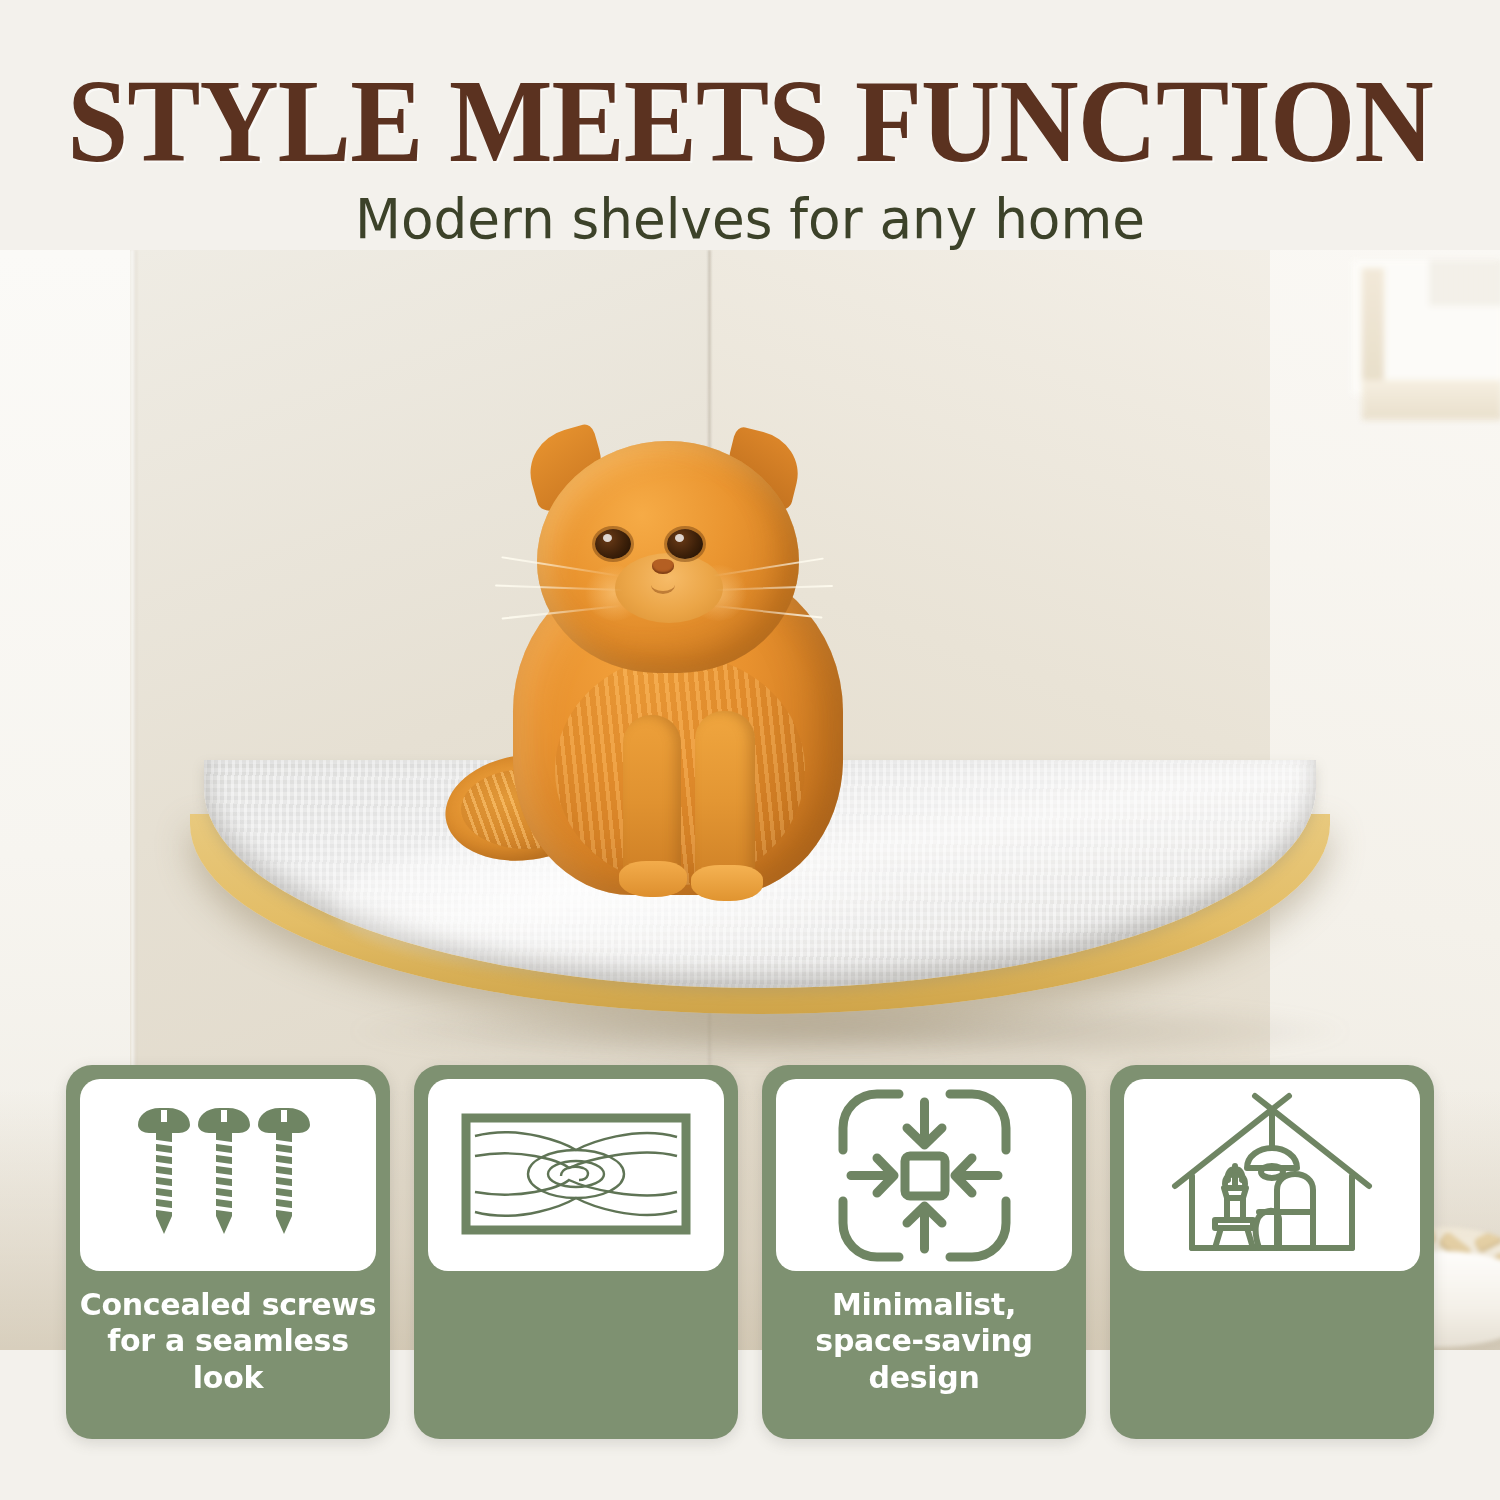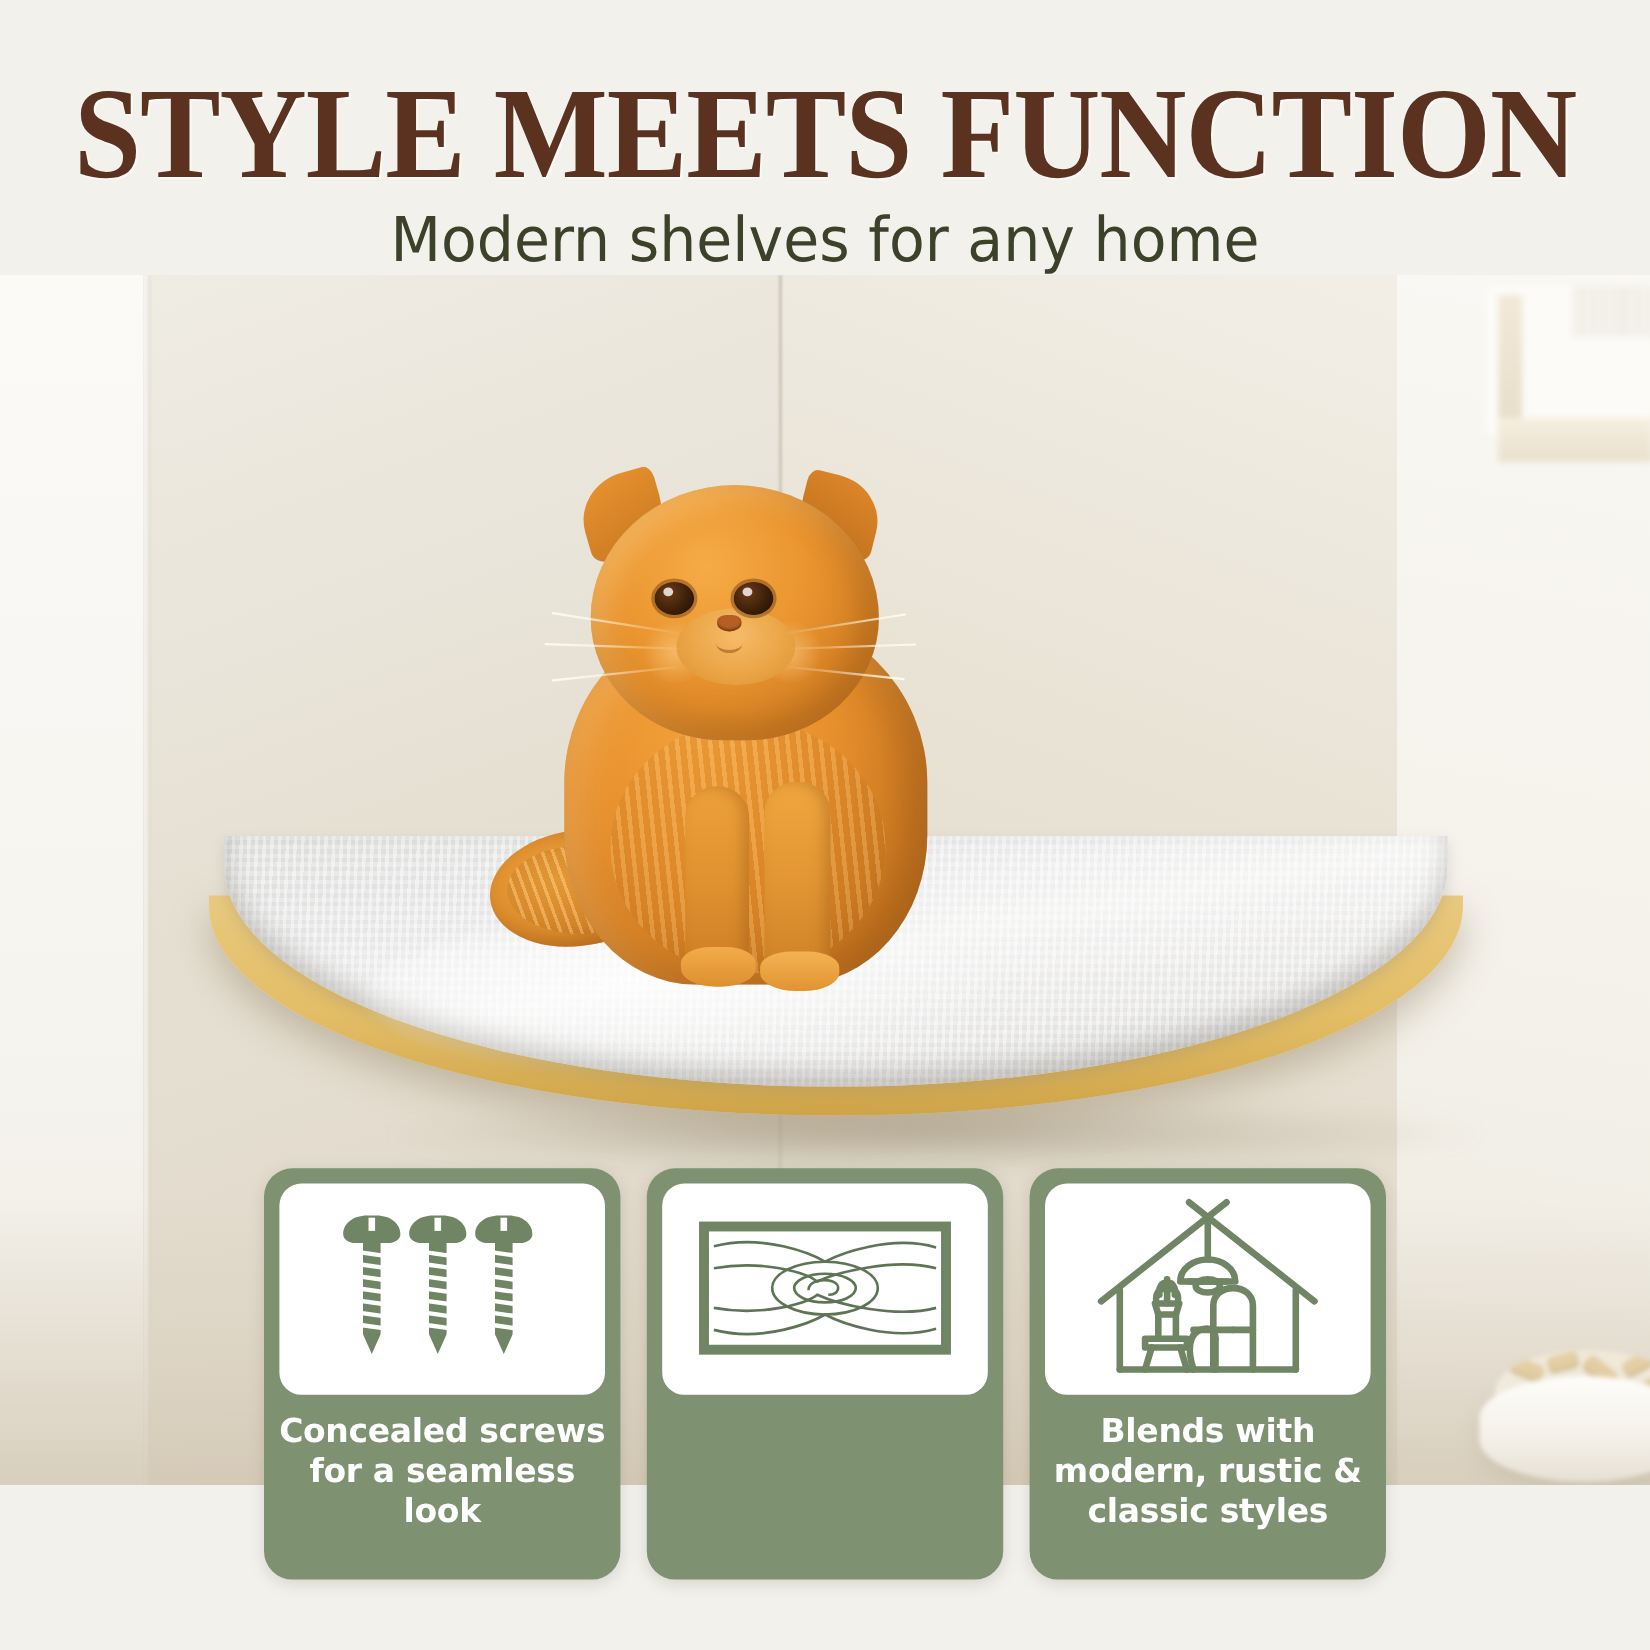--- a/index.html
+++ b/index.html
@@ -164,21 +164,21 @@
     background:linear-gradient(180deg,#f5b252,#e09430);}
   .c-tail{left:-10px;top:330px;width:160px;height:105px;border-radius:52% 48% 50% 50%;
     background:radial-gradient(ellipse at 40% 40%, #f0a63f 0%, #dd8c2c 55%, #bd7020 100%);
     box-shadow:inset -10px -6px 20px rgba(140,80,18,.45);transform:rotate(-7deg);}
   .c-tailfur{left:6px;top:344px;width:132px;height:80px;border-radius:50%;
     background:repeating-linear-gradient(70deg, rgba(255,214,150,.35) 0 3px, rgba(170,100,28,.2) 3px 9px);
     filter:blur(.7px);}
 
   
   .cards{position:absolute;left:0;top:1062px;width:1500px;height:380px;z-index:40;
-    display:flex;justify-content:center;gap:24px;}
+    display:flex;justify-content:center;gap:24px;align-items:center;}
   .card{width:324px;height:374px;background:#7e9171;border-radius:26px;
     display:flex;flex-direction:column;align-items:center;padding-top:14px;box-sizing:border-box;
     box-shadow:0 4px 14px rgba(90,90,80,.18);}
   .icon-box{width:296px;height:192px;background:#ffffff;border-radius:20px;
     display:flex;align-items:center;justify-content:center;}
   .card-text{margin-top:16px;width:300px;text-align:center;color:#ffffff;
     font-family:"DejaVu Sans", sans-serif;font-weight:700;font-size:30px;line-height:1.21;
     letter-spacing:-.3px;}
 </style>
 </head>
@@ -323,20 +323,40 @@
             <path d="M14 82 C58 90 98 78 108 70 C125 78 178 92 216 82"></path>
             <path d="M14 102 C60 114 105 94 115 88 C128 95 175 113 216 101"></path>
             <ellipse cx="115" cy="64" rx="48" ry="24"></ellipse>
             <ellipse cx="115" cy="64" rx="28" ry="13"></ellipse>
             <path d="M100 66 C100 58 112 55 122 58 C130 61 128 70 118 70"></path>
           </g>
         </svg>
       </div>
     </div>
 
+    <div class="card">
+      <div class="icon-box">
+        <svg width="175" height="175" viewBox="0 0 175 175">
+          <g fill="none" stroke="#6f8563" stroke-width="9" stroke-linecap="round">
+            <path d="M62 6 H40 C21 6 6 21 6 40 V62"></path>
+            <path d="M113 6 H135 C154 6 169 21 169 40 V62"></path>
+            <path d="M62 169 H40 C21 169 6 154 6 135 V113"></path>
+            <path d="M113 169 H135 C154 169 169 154 169 135 V113"></path>
+          </g>
+          <rect x="68" y="68" width="40" height="40" rx="5" fill="none" stroke="#6f8563" stroke-width="9"></rect>
+          <g fill="none" stroke="#6f8563" stroke-width="9" stroke-linecap="round" stroke-linejoin="round">
+            <path d="M87.5 14 V56 M70 40 L87.5 57 L105 40"></path>
+            <path d="M87.5 161 V119 M70 135 L87.5 118 L105 135"></path>
+            <path d="M14 87.5 H56 M40 70 L57 87.5 L40 105"></path>
+            <path d="M161 87.5 H119 M135 70 L118 87.5 L135 105"></path>
+          </g>
+        </svg>
+      </div>
+      <div class="card-text">Minimalist, space-saving design</div>
+    </div>
 
     <div class="card">
       <div class="icon-box">
         <svg width="210" height="170" viewBox="0 0 210 170">
           <g fill="none" stroke="#6f8563" stroke-width="6" stroke-linecap="round" stroke-linejoin="round">
             <path d="M8 96 L122 6"></path>
             <path d="M202 96 L88 6"></path>
             <path d="M25 158 V86"></path>
             <path d="M185 158 V86"></path>
             <path d="M25 158 H185"></path>
@@ -355,17 +375,16 @@
             <path d="M68 80 C63 78 60 84 61 90"></path>
             <path d="M68 80 C73 78 76 84 75 90"></path>
             <path d="M110 158 V100 C110 90 118 84 128 84 C138 84 146 90 146 100 V158"></path>
             <path d="M92 158 C86 140 88 126 98 122 C108 118 112 124 112 130"></path>
             <path d="M92 122 H128"></path>
             <path d="M112 130 V158"></path>
             <path d="M146 122 H128"></path>
           </g>
         </svg>
       </div>
-      <div class="card-text">Blends with modern, rustic &amp; classic styles</div>
     </div>
 
   </div>
 </div>
 
 </body></html>

